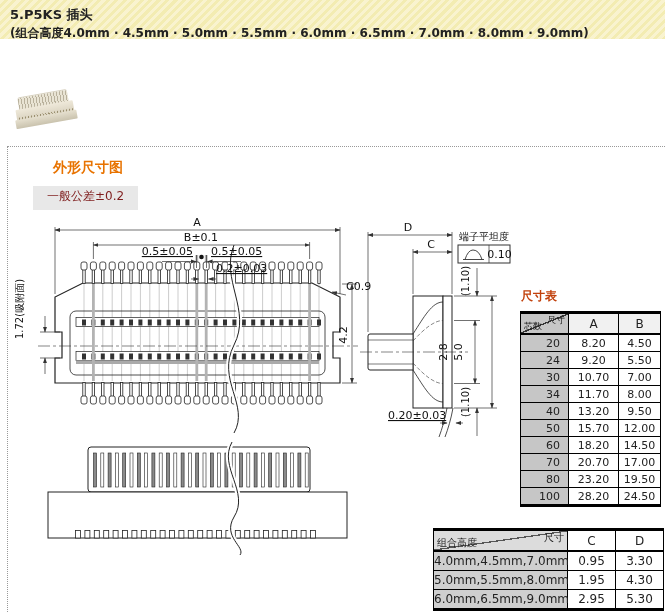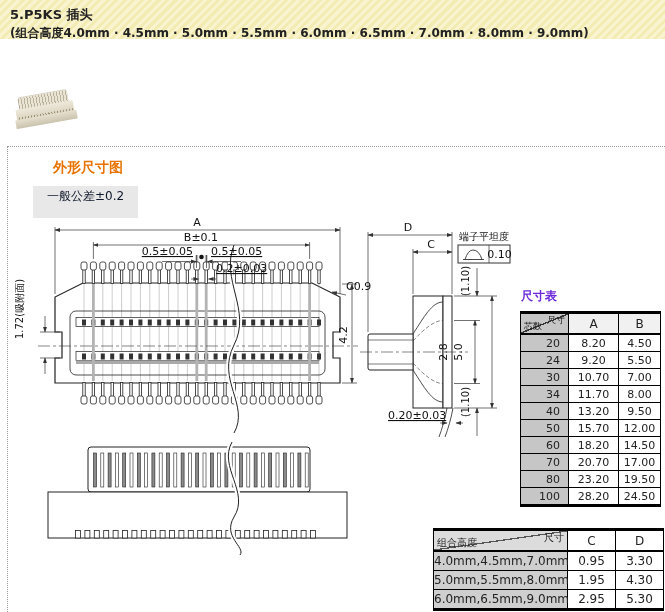--- a/index.html
+++ b/index.html
@@ -16,28 +16,28 @@
   #photo .ribs{position:absolute;left:6px;top:0;width:50px;height:12px;border-radius:2px 2px 0 0;
        background:repeating-linear-gradient(90deg,#b9b19c 0 1px,#e9e4d4 1px 3px);box-shadow:0 -1px 0 #d8d2c0;}
   #photo .body{position:absolute;left:2px;top:11px;width:58px;height:11px;background:linear-gradient(#efe9da,#d9d2bf);border-radius:1px;}
   #photo .base{position:absolute;left:0px;top:21px;width:62px;height:9px;background:linear-gradient(#e6e0cf,#c9c2ad);border-radius:1px;}
   #photo .pins{position:absolute;left:4px;top:19px;width:56px;height:4px;
        background:repeating-linear-gradient(90deg,#9a8f6f 0 1px,transparent 1px 3px);}
   
   #box{position:absolute;left:7px;top:146px;width:700px;height:500px;
        border:1px dotted #999;background:#fff;}
   #sec-title{position:absolute;left:53px;top:159px;font-size:14px;font-weight:bold;color:#e87300;}
-  #tol{position:absolute;left:33px;top:186px;height:32px;line-height:20px;padding:0 14px;
-       background:#e8e8e8;color:#0f172a;font-size:12px;}
+  #tol{position:absolute;left:33px;top:186px;height:24px;line-height:20px;padding:0 14px;
+       background:#e8e8e8;color:#7f1d1d;font-size:12px;}
   
   #dwg{position:absolute;left:10px;top:205px;}
   .lbl{font:11px "DejaVu Sans","Liberation Sans",sans-serif;fill:#111;}
   .lbl10{font:10px "DejaVu Sans","Liberation Sans",sans-serif;fill:#111;}
   
-  .dimtitle{position:absolute;left:521px;top:288px;font-size:12px;font-weight:bold;color:#6d28d9;text-align:right;}
+  .dimtitle{position:absolute;left:521px;top:288px;font-size:12px;font-weight:bold;color:#c2410c;text-align:right;}
   table{border-collapse:collapse;table-layout:fixed;background:#fff;}
   #size-tbl{position:absolute;left:520px;top:311px;width:140px;border-top:3px solid #000;border-bottom:3px solid #000;}
   #size-tbl th,#size-tbl td{border:1px solid #000;font-size:11px;height:16px;padding:0;font-weight:normal;}
   #size-tbl thead th{border-bottom:2px solid #000;height:19px;}
   #size-tbl .pincol{background:#c6c6c6;text-align:right;padding-right:8px;}
   #size-tbl .colhead{background:#f1f1f1;font-size:12px;text-align:center;}
   #size-tbl td.val{text-align:center;}
   #h-tbl{position:absolute;left:433px;top:528px;width:230px;border-top:3px solid #000;border-bottom:3px solid #000;}
   #h-tbl th,#h-tbl td{border:1px solid #000;font-size:12px;height:18px;padding:0;font-weight:normal;}
   #h-tbl thead th{border-bottom:2px solid #000;height:19px;}

